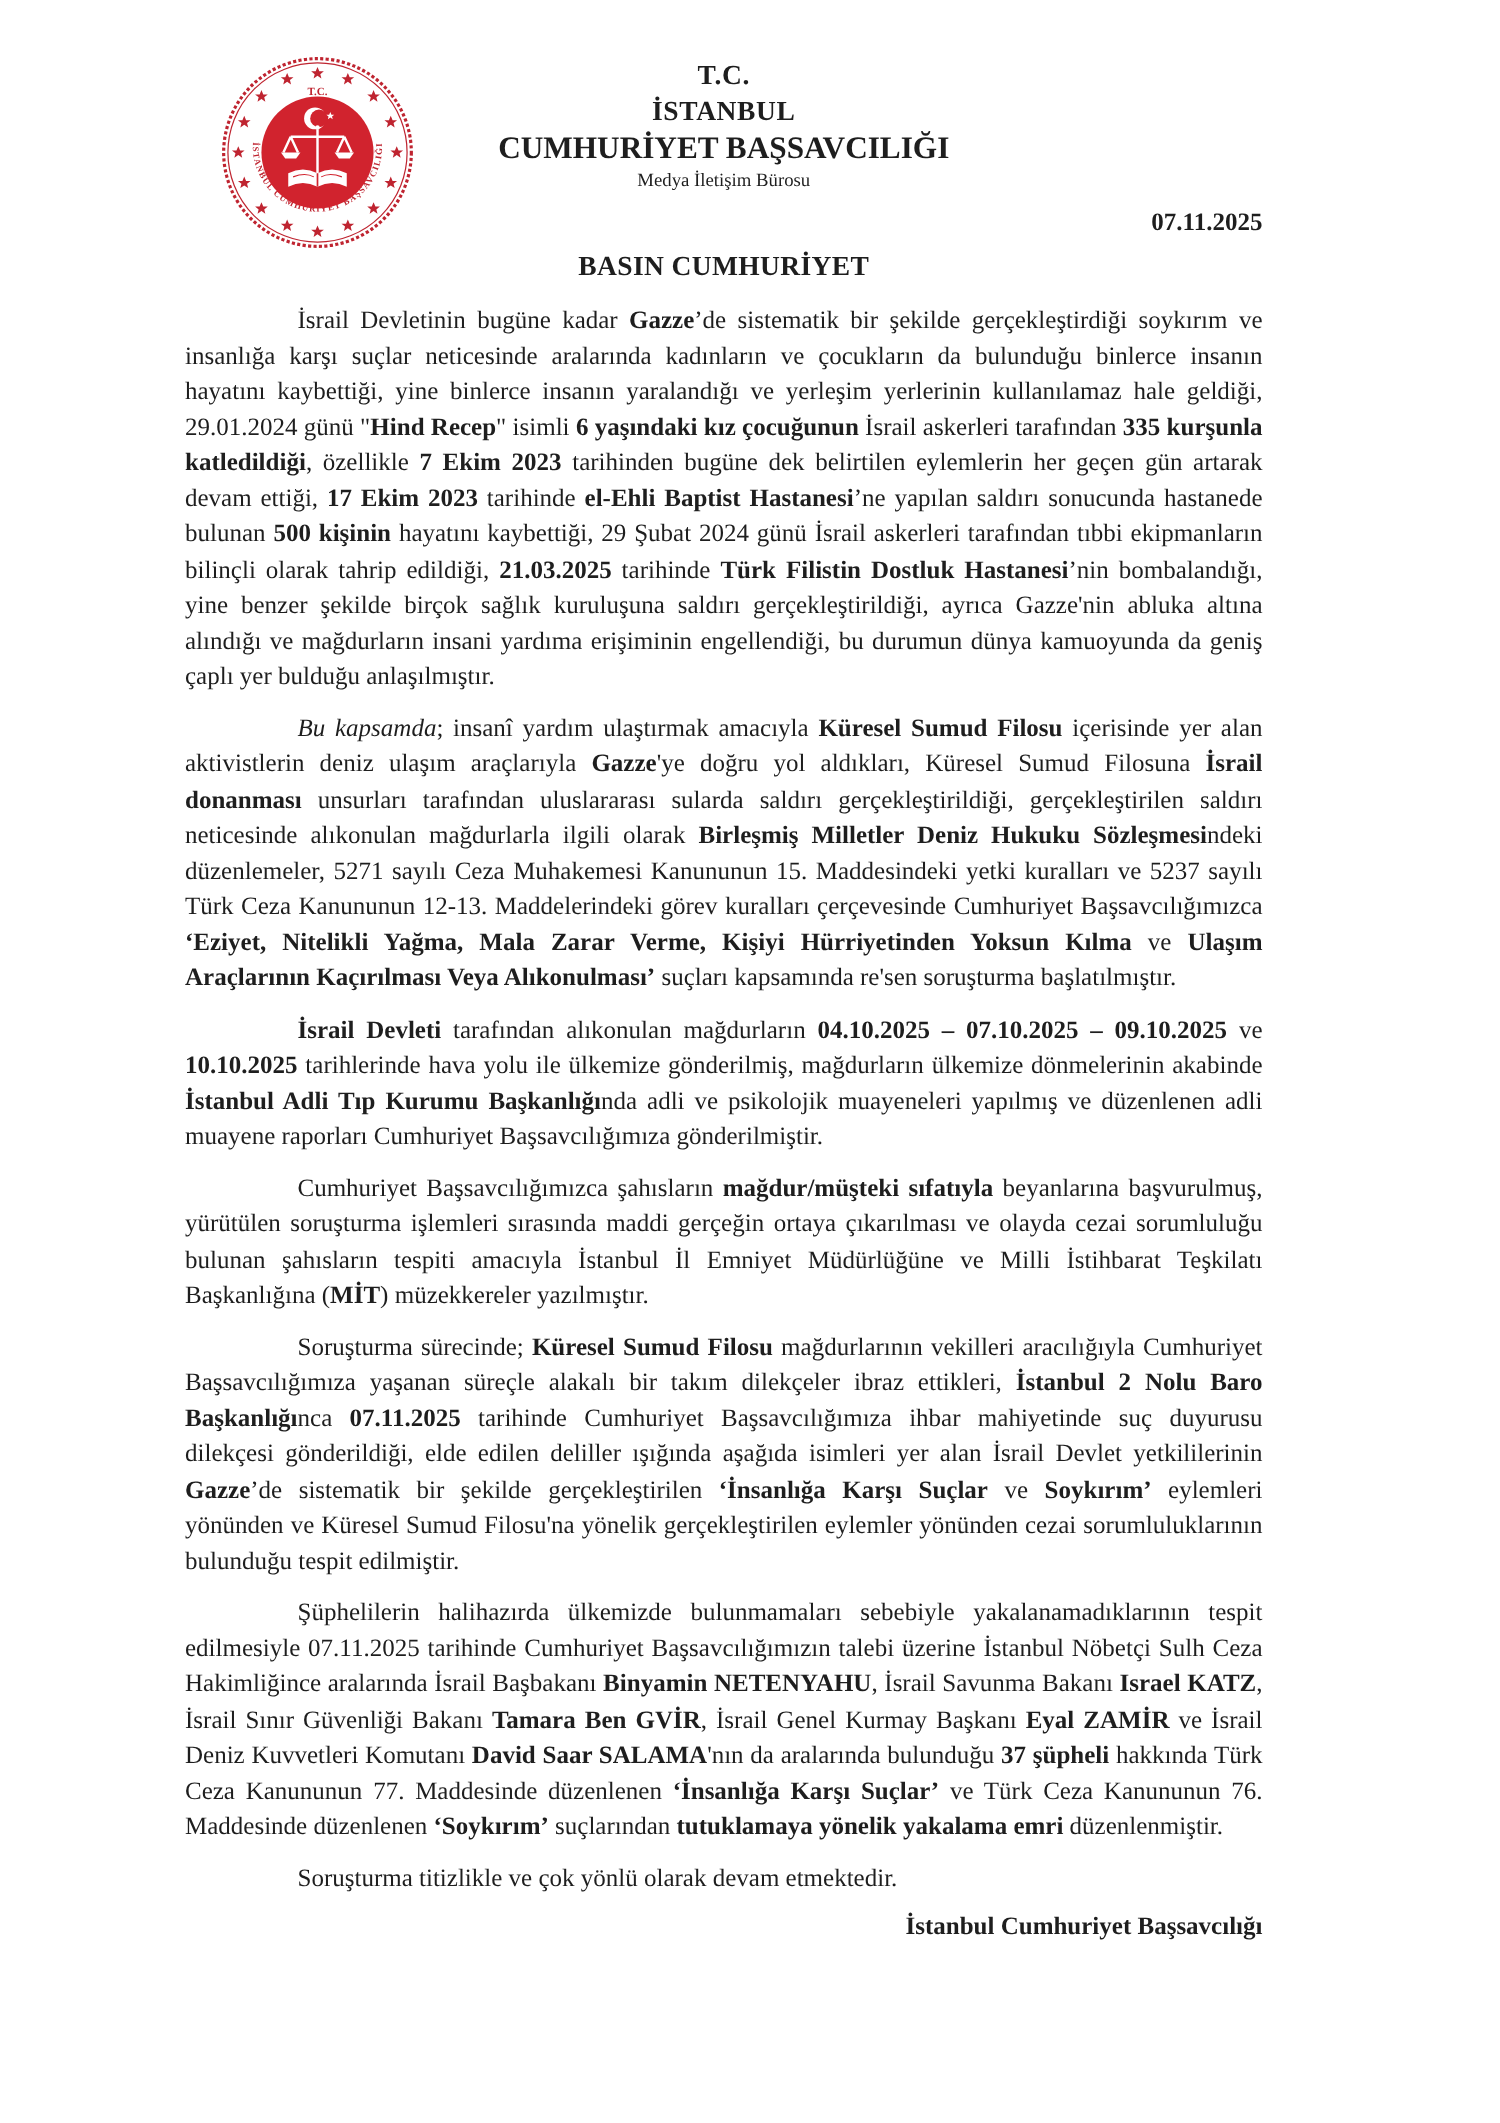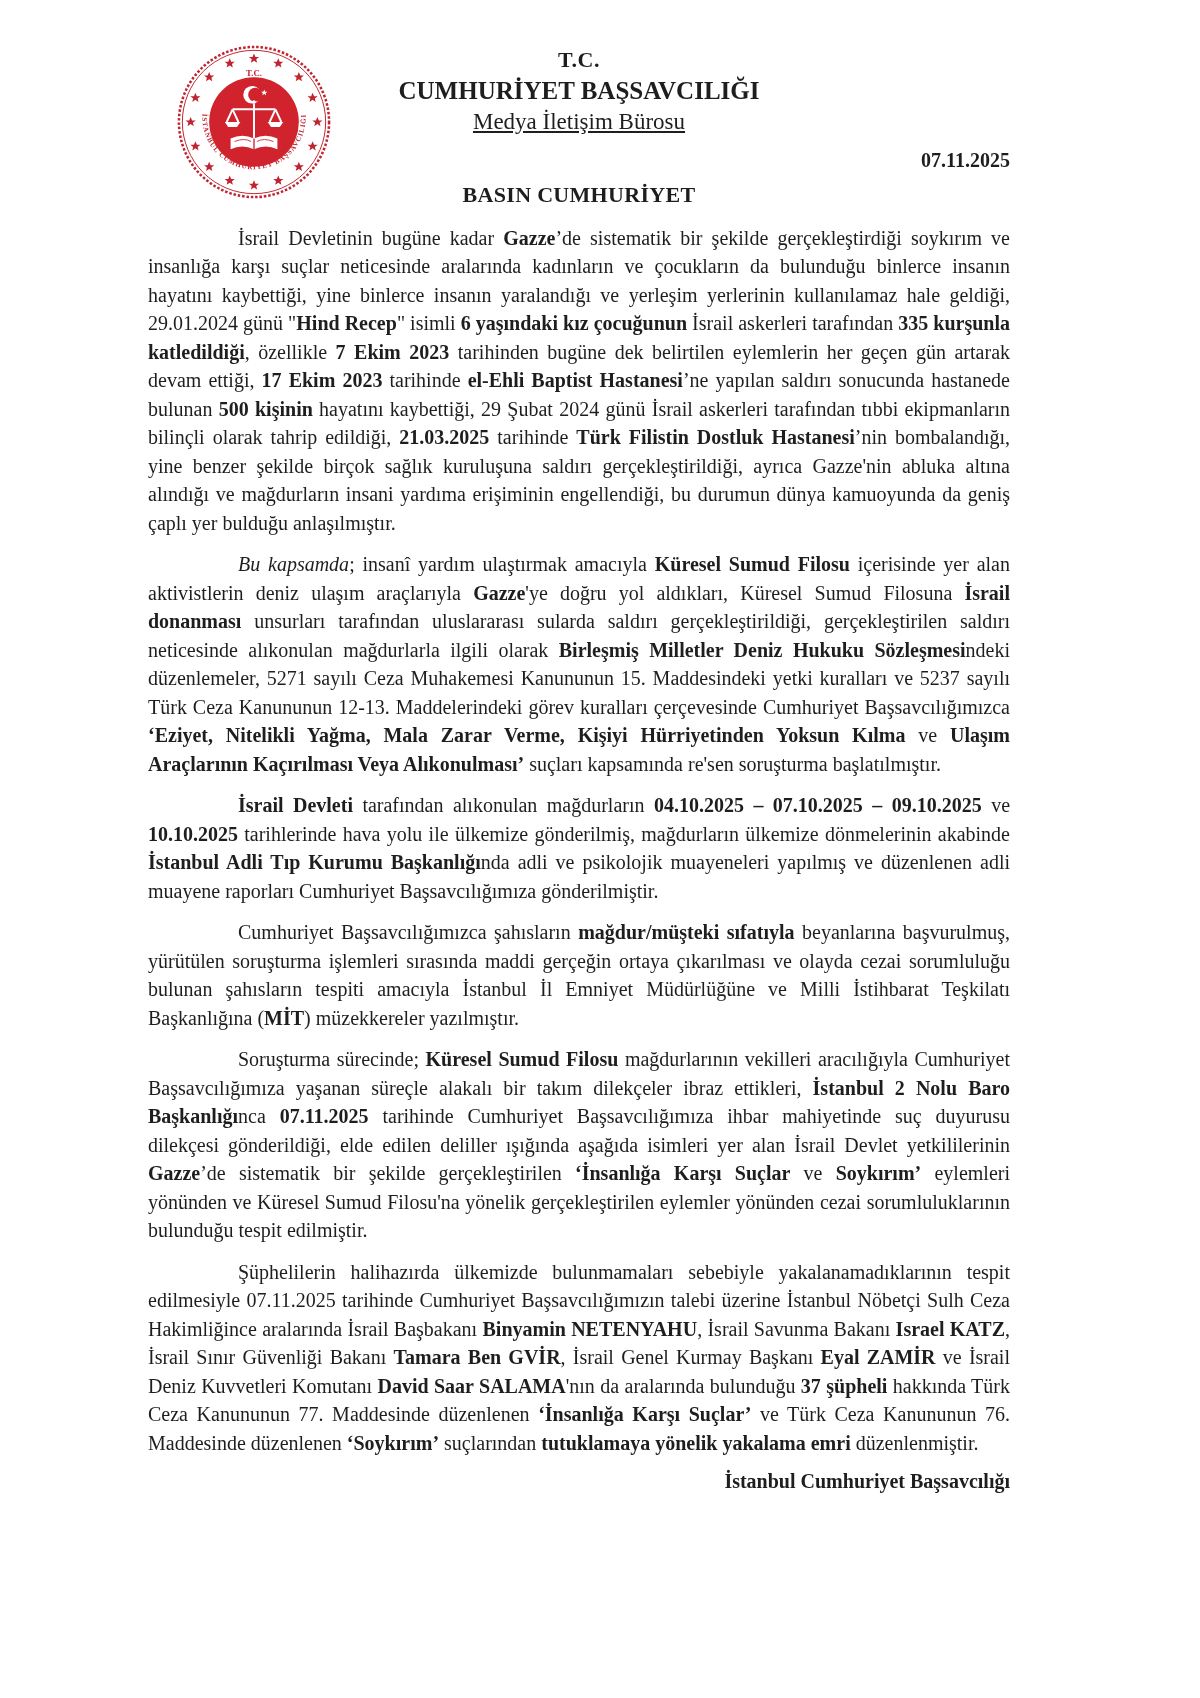--- a/index.html
+++ b/index.html
@@ -7,21 +7,21 @@
     width:1200px;height:1698px;overflow:hidden;background:#ffffff;
     font-family:"Liberation Serif","DejaVu Serif",serif;color:#1e1e1e;position:relative;
   }
   .page{position:absolute;inset:0;padding-left:43px;}
   .seal{position:absolute;left:176px;top:44px;width:156px;height:156px;}
   .content{padding:46px 190px 0 105px;}
   .letterhead{text-align:center;line-height:1.30;}
   .h-tc{font-size:22px;font-weight:bold;letter-spacing:.5px;}
   .h-city{font-size:22px;font-weight:bold;letter-spacing:.5px;}
   .h-office{font-size:25px;font-weight:bold;}
-  .h-bureau{font-size:23px;font-weight:normal;text-decoration:underline;}
+  .h-bureau{font-size:15px;font-weight:normal;}
   .date-line{margin-top:12px;text-align:right;font-weight:bold;font-size:20px;}
   .doc-title{margin-top:10px;text-align:center;font-weight:bold;font-size:22px;letter-spacing:.3px;}
   .doc-body{margin-top:16px;}
   .doc-body p{
     margin:0 0 13px 0;font-size:20px;line-height:28.5px;
     text-align:justify;text-indent:90px;
   }
   .doc-body p.left{text-align:left;}
   .doc-body p:last-child{margin-bottom:13px;}
   .b{font-weight:bold;}
@@ -80,32 +80,34 @@
     <g>
       <path d="M56,97 Q68,91 80,97 Q92,91 104,97 L104,108 Q92,102 80,108 Q68,102 56,108 Z" fill="#ffffff"></path>
       <path d="M80,97 V108" stroke="#d1232e" stroke-width="1.4" fill="none"></path>
       <path d="M60,100 Q70,96 77,100 M83,100 Q90,96 100,100" stroke="#d1232e" stroke-width="0.9" fill="none"></path>
     </g>
   </svg>
 
   <div class="content">
     <div class="letterhead">
       <div class="h-tc">T.C.</div>
+      <div class="h-city">İSTANBUL</div>
       <div class="h-office">CUMHURİYET BAŞSAVCILIĞI</div>
       <div class="h-bureau">Medya İletişim Bürosu</div>
     </div>
 
     <div class="date-line">07.11.2025</div>
 
     <div class="doc-title">BASIN CUMHURİYET</div>
 
     <div class="doc-body">
         <p><span>İsrail Devletinin bugüne kadar </span><span class="b">Gazze</span><span>’de sistematik bir şekilde gerçekleştirdiği soykırım ve insanlığa karşı suçlar neticesinde aralarında kadınların ve çocukların da bulunduğu binlerce insanın hayatını kaybettiği, yine binlerce insanın yaralandığı ve yerleşim yerlerinin kullanılamaz hale geldiği, 29.01.2024 günü "</span><span class="b">Hind Recep</span><span>" isimli </span><span class="b">6 yaşındaki kız çocuğunun</span><span> İsrail askerleri tarafından </span><span class="b">335 kurşunla katledildiği</span><span>, özellikle </span><span class="b">7 Ekim 2023</span><span> tarihinden bugüne dek belirtilen eylemlerin her geçen gün artarak devam ettiği, </span><span class="b">17 Ekim 2023</span><span> tarihinde </span><span class="b">el-Ehli Baptist Hastanesi</span><span>’ne yapılan saldırı sonucunda hastanede bulunan </span><span class="b">500 kişinin</span><span> hayatını kaybettiği, 29 Şubat 2024 günü İsrail askerleri tarafından tıbbi ekipmanların bilinçli olarak tahrip edildiği, </span><span class="b">21.03.2025</span><span> tarihinde </span><span class="b">Türk Filistin Dostluk Hastanesi</span><span>’nin bombalandığı, yine benzer şekilde birçok sağlık kuruluşuna saldırı gerçekleştirildiği, ayrıca Gazze'nin abluka altına alındığı ve mağdurların insani yardıma erişiminin engellendiği, bu durumun dünya kamuoyunda da geniş çaplı yer bulduğu anlaşılmıştır.</span></p>
         <p><span class="i">Bu kapsamda</span><span>; insanî yardım ulaştırmak amacıyla </span><span class="b">Küresel Sumud Filosu</span><span> içerisinde yer alan aktivistlerin deniz ulaşım araçlarıyla </span><span class="b">Gazze</span><span>'ye doğru yol aldıkları, Küresel Sumud Filosuna </span><span class="b">İsrail donanması</span><span> unsurları tarafından uluslararası sularda saldırı gerçekleştirildiği, gerçekleştirilen saldırı neticesinde alıkonulan mağdurlarla ilgili olarak </span><span class="b">Birleşmiş Milletler Deniz Hukuku Sözleşmesi</span><span>ndeki düzenlemeler, 5271 sayılı Ceza Muhakemesi Kanununun 15. Maddesindeki yetki kuralları ve 5237 sayılı Türk Ceza Kanununun 12-13. Maddelerindeki görev kuralları çerçevesinde Cumhuriyet Başsavcılığımızca </span><span class="b">‘Eziyet, Nitelikli Yağma, Mala Zarar Verme, Kişiyi Hürriyetinden Yoksun Kılma</span><span> ve </span><span class="b">Ulaşım Araçlarının Kaçırılması Veya Alıkonulması’</span><span> suçları kapsamında re'sen soruşturma başlatılmıştır.</span></p>
         <p><span class="b">İsrail Devleti</span><span> tarafından alıkonulan mağdurların </span><span class="b">04.10.2025 – 07.10.2025 – 09.10.2025</span><span> ve </span><span class="b">10.10.2025</span><span> tarihlerinde hava yolu ile ülkemize gönderilmiş, mağdurların ülkemize dönmelerinin akabinde </span><span class="b">İstanbul Adli Tıp Kurumu Başkanlığı</span><span>nda adli ve psikolojik muayeneleri yapılmış ve düzenlenen adli muayene raporları Cumhuriyet Başsavcılığımıza gönderilmiştir.</span></p>
         <p><span>Cumhuriyet Başsavcılığımızca şahısların </span><span class="b">mağdur/müşteki sıfatıyla</span><span> beyanlarına başvurulmuş, yürütülen soruşturma işlemleri sırasında maddi gerçeğin ortaya çıkarılması ve olayda cezai sorumluluğu bulunan şahısların tespiti amacıyla İstanbul İl Emniyet Müdürlüğüne ve Milli İstihbarat Teşkilatı Başkanlığına (</span><span class="b">MİT</span><span>) müzekkereler yazılmıştır.</span></p>
         <p><span>Soruşturma sürecinde; </span><span class="b">Küresel Sumud Filosu</span><span> mağdurlarının vekilleri aracılığıyla Cumhuriyet Başsavcılığımıza yaşanan süreçle alakalı bir takım dilekçeler ibraz ettikleri, </span><span class="b">İstanbul 2 Nolu Baro Başkanlığı</span><span>nca </span><span class="b">07.11.2025</span><span> tarihinde Cumhuriyet Başsavcılığımıza ihbar mahiyetinde suç duyurusu dilekçesi gönderildiği, elde edilen deliller ışığında aşağıda isimleri yer alan İsrail Devlet yetkililerinin </span><span class="b">Gazze</span><span>’de sistematik bir şekilde gerçekleştirilen </span><span class="b">‘İnsanlığa Karşı Suçlar</span><span> ve </span><span class="b">Soykırım’</span><span> eylemleri yönünden ve Küresel Sumud Filosu'na yönelik gerçekleştirilen eylemler yönünden cezai sorumluluklarının bulunduğu tespit edilmiştir.</span></p>
         <p><span>Şüphelilerin halihazırda ülkemizde bulunmamaları sebebiyle yakalanamadıklarının tespit edilmesiyle 07.11.2025 tarihinde Cumhuriyet Başsavcılığımızın talebi üzerine İstanbul Nöbetçi Sulh Ceza Hakimliğince aralarında İsrail Başbakanı </span><span class="b">Binyamin NETENYAHU</span><span>, İsrail Savunma Bakanı </span><span class="b">Israel KATZ</span><span>, İsrail Sınır Güvenliği Bakanı </span><span class="b">Tamara Ben GVİR</span><span>, İsrail Genel Kurmay Başkanı </span><span class="b">Eyal ZAMİR</span><span> ve İsrail Deniz Kuvvetleri Komutanı </span><span class="b">David Saar SALAMA</span><span>'nın da aralarında bulunduğu </span><span class="b">37 şüpheli</span><span> hakkında Türk Ceza Kanununun 77. Maddesinde düzenlenen </span><span class="b">‘İnsanlığa Karşı Suçlar’</span><span> ve Türk Ceza Kanununun 76. Maddesinde düzenlenen </span><span class="b">‘Soykırım’</span><span> suçlarından </span><span class="b">tutuklamaya yönelik yakalama emri</span><span> düzenlenmiştir.</span></p>
+        <p class="left"><span>Soruşturma titizlikle ve çok yönlü olarak devam etmektedir.</span></p>
       </div>
 
     <div class="signature">İstanbul Cumhuriyet Başsavcılığı</div>
   </div>
 </div>
 
 </body></html>

